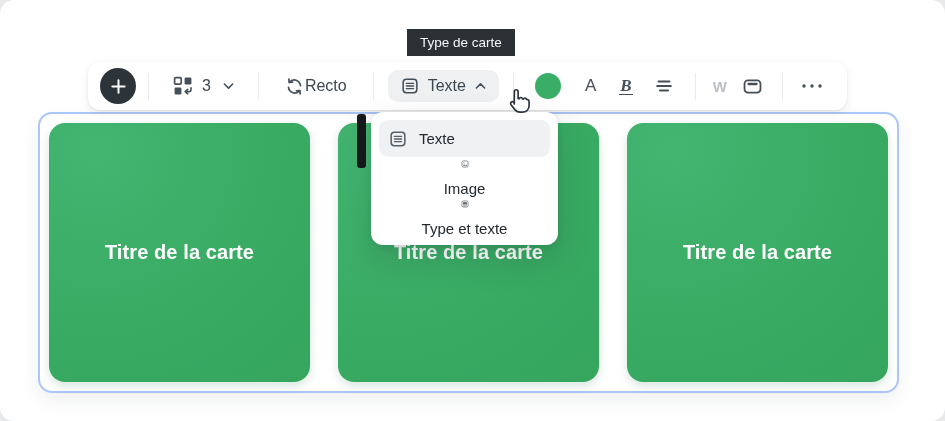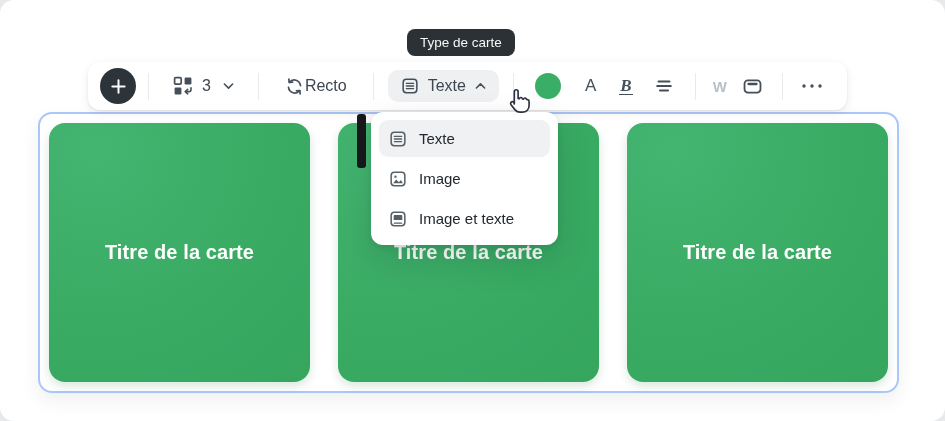--- a/index.html
+++ b/index.html
@@ -44,21 +44,21 @@
     border-bottom:1.7px solid #454f59; line-height:1.05; padding:0 1px;
   }
   .w-btn { color:#b9c0c7; font-size:15px; font-weight:600; }
   .icon { display:block; }
 
   
   .tooltip {
     position:absolute; left:407px; top:29px; z-index:7;
     background:#2c3135; color:#f7f8f8;
     font-size:13.5px; font-weight:500;
-    padding:6px 13px; border-radius:8px; white-space:nowrap;
+    padding:6px 13px; border-radius:0; white-space:nowrap;
   }
 
   
   .cards-outline {
     position:absolute; left:38px; top:112px; width:861px; height:281px;
     border:2px solid #abc6f8; border-radius:14px;
     padding:9px; display:flex; gap:28px; z-index:1;
     box-shadow:0 8px 18px rgba(30,40,60,.07);
     background:#fff;
   }
@@ -83,21 +83,21 @@
   .dropdown {
     position:absolute; left:371px; top:112px; width:187px; z-index:6;
     background:#fff; border-radius:12px; padding:8px;
     box-shadow:0 2px 6px rgba(20,30,40,.10), 0 14px 34px rgba(20,30,40,.16);
   }
   .menu-item {
     display:flex; align-items:center; gap:12px;
     height:37px; padding:0 10px; border-radius:9px;
     cursor:pointer; color:#566069;
   }
-  .menu-item + .menu-item { margin-top:3px; }
+  .menu-item + .menu-item { margin-top:3px;flex-direction:column; }
   .menu-item.selected { background:#f0f1f3; }
   .menu-label { font-size:15px; color:#23292e; }
 
   
   .cursor { position:absolute; left:503px; top:86px; z-index:9; pointer-events:none; }
 </style>
 </head>
 <body>
 
 <div class="panel">
@@ -227,21 +227,21 @@
       </svg>
       <span class="menu-label">Image</span>
     </div>
 
     <div class="menu-item">
       <svg class="icon" width="18" height="18" viewBox="0 0 20 20" style="color:#566069">
         <rect x="2.4" y="2.4" width="15.2" height="15.2" rx="3.6" fill="none" stroke="currentColor" stroke-width="1.7"></rect>
         <path d="M5.2 11.2V6.6c0-.6.4-1 1-1h7.6c.6 0 1 .4 1 1v4.6z" fill="currentColor"></path>
         <path d="M6 14.6h8" stroke="currentColor" stroke-width="1.6" stroke-linecap="round"></path>
       </svg>
-      <span class="menu-label">Image et texte</span>
+      <span class="menu-label">Type et texte</span>
     </div>
   </div>
 
   <div class="cursor">
     <svg width="30" height="32" viewBox="0 0 24 26">
       <path d="M9 13V4.6a1.55 1.55 0 0 1 3.1 0v5.6l.95.08a1.3 1.3 0 0 1 2.55.28l.9.1a1.25 1.25 0 0 1 2.45.3l.75.1c.75.1 1.3.73 1.3 1.5v3.3c0 3.2-2.25 5.4-5.5 5.4h-1.85c-1.65 0-3-.62-4-1.85l-3.3-4.2a1.5 1.5 0 0 1 2.3-1.93L9 14.6z" fill="#ffffff" stroke="#2a3140" stroke-width="1.35" stroke-linejoin="round"></path>
     </svg>
   </div>
 
 </div>

